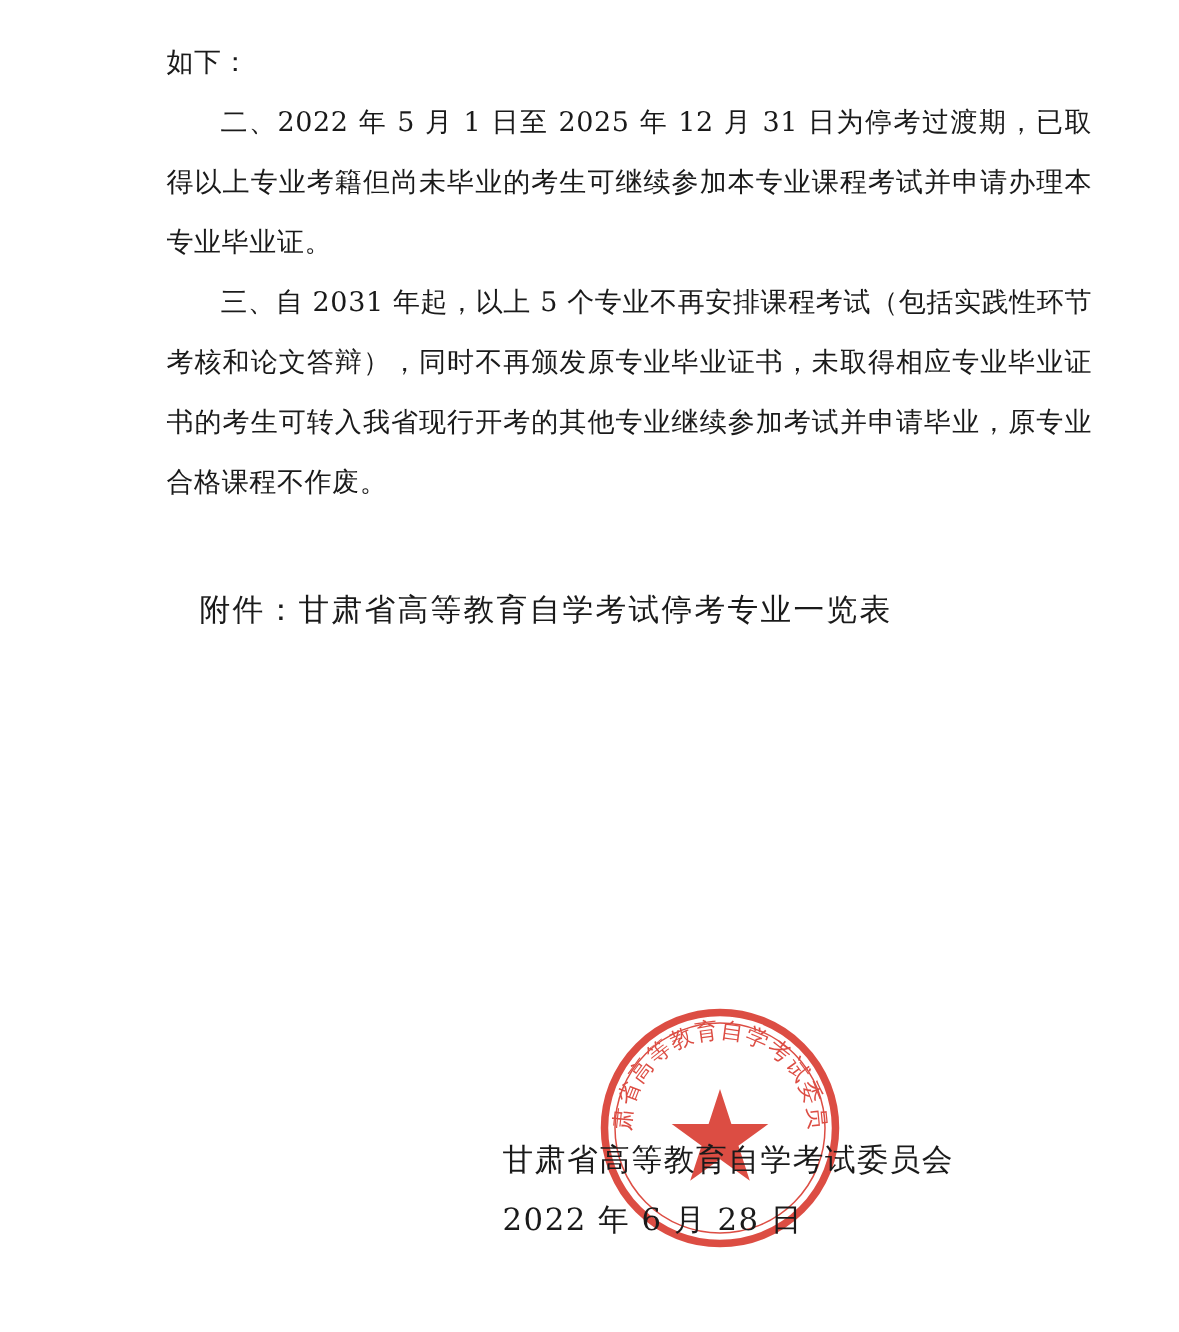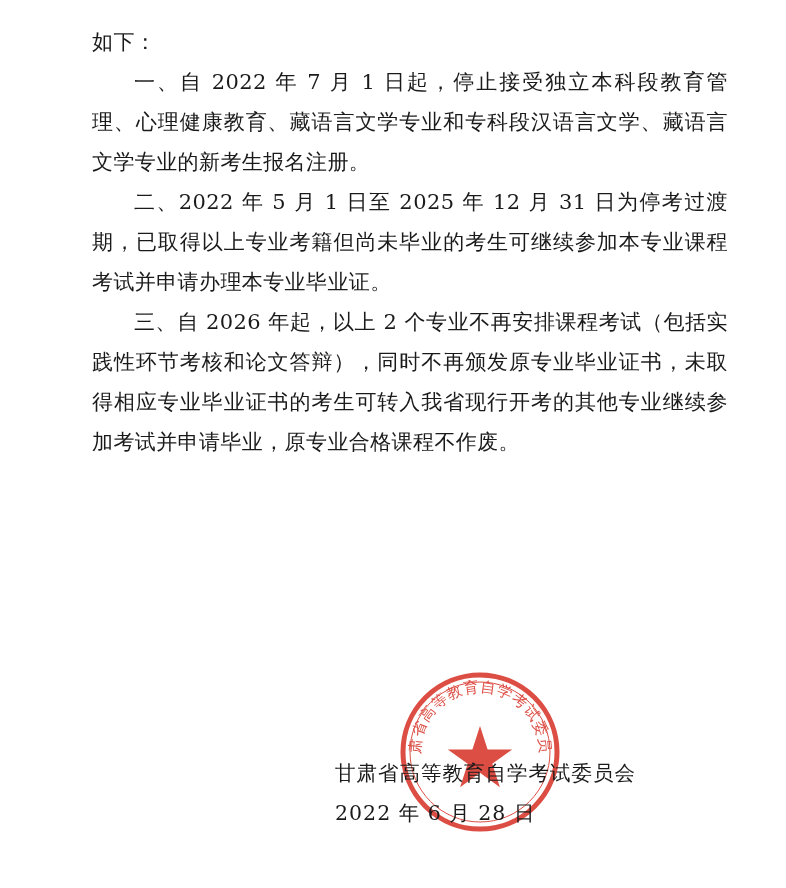--- a/index.html
+++ b/index.html
@@ -15,25 +15,26 @@
     color: #1a1a1a;
     overflow: hidden;
   }
   .page {
     position: absolute;
     inset: 0;
     padding: 22px 58px 0 92px;
     box-sizing: border-box;
   }
   .doc-body {
-    font-size: 21px;
+    font-size: 18px;
     line-height: 40px;
     letter-spacing: 0.4px;
     text-align: justify;
     text-justify: inter-ideograph;
+    margin-left: 19px;
   }
   .para {
     margin: 0 0 0 0;
     text-indent: 2em;
   }
   .para.flush {
     text-indent: 0;
   }
   .attachment {
     margin-top: 44px;
@@ -77,25 +78,25 @@
     letter-spacing: 1px;
   }
 </style>
 </head>
 <body>
 
 <div class="page">
 
   <div class="doc-body">
     <p class="para flush">如下：</p>
-    <p class="para">一、自 2022 年 7 月 1 日起，停止接受独立本科段教育管理、心理健康教育、藏语言文学专业和专科段汉语言文学、藏语言文学专业的新考生报名注册。</p>
     <p class="para">二、2022 年 5 月 1 日至 2025 年 12 月 31 日为停考过渡期，已取得以上专业考籍但尚未毕业的考生可继续参加本专业课程考试并申请办理本专业毕业证。</p>
-    <p class="para">三、自 2026 年起，以上 2 个专业不再安排课程考试（包括实践性环节考核和论文答辩），同时不再颁发原专业毕业证书，未取得相应专业毕业证书的考生可转入我省现行开考的其他专业继续参加考试并申请毕业，原专业合格课程不作废。</p>
+    <p class="para">三、自 2031 年起，以上 5 个专业不再安排课程考试（包括实践性环节考核和论文答辩），同时不再颁发原专业毕业证书，未取得相应专业毕业证书的考生可转入我省现行开考的其他专业继续参加考试并申请毕业，原专业合格课程不作废。</p>
   </div>
 
+  <div class="attachment">附件：甘肃省高等教育自学考试停考专业一览表</div>
 
   <div class="seal">
     <svg width="168" height="168" viewBox="0 0 168 168" xmlns="http://www.w3.org/2000/svg">
       <defs>
         <path id="arcpath" d="M 84,84 m 0,-62 a 62,62 0 1,1 -0.1,0" fill="none"></path>
         <path id="arcpath2" d="M 24,84 a 60,60 0 1,1 120,0" fill="none"></path>
       </defs>
       <circle cx="84" cy="84" r="77" fill="none" stroke="#d8352a" stroke-width="5"></circle>
       <circle cx="84" cy="84" r="70" fill="none" stroke="#d8352a" stroke-width="1"></circle>
 

